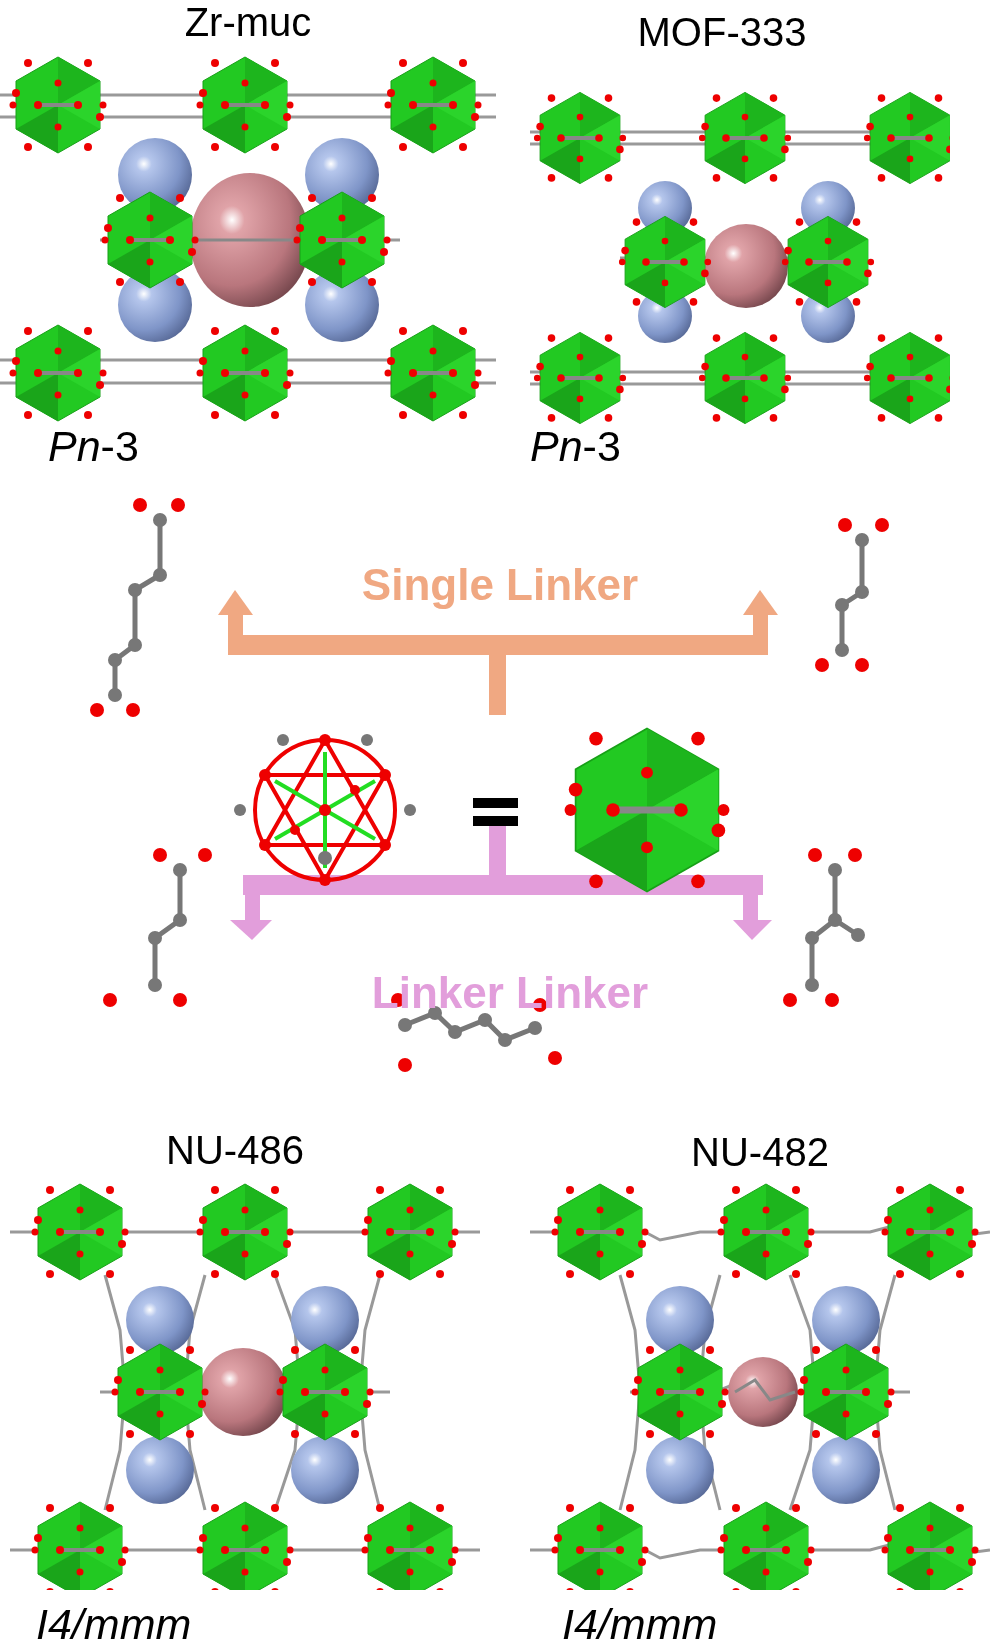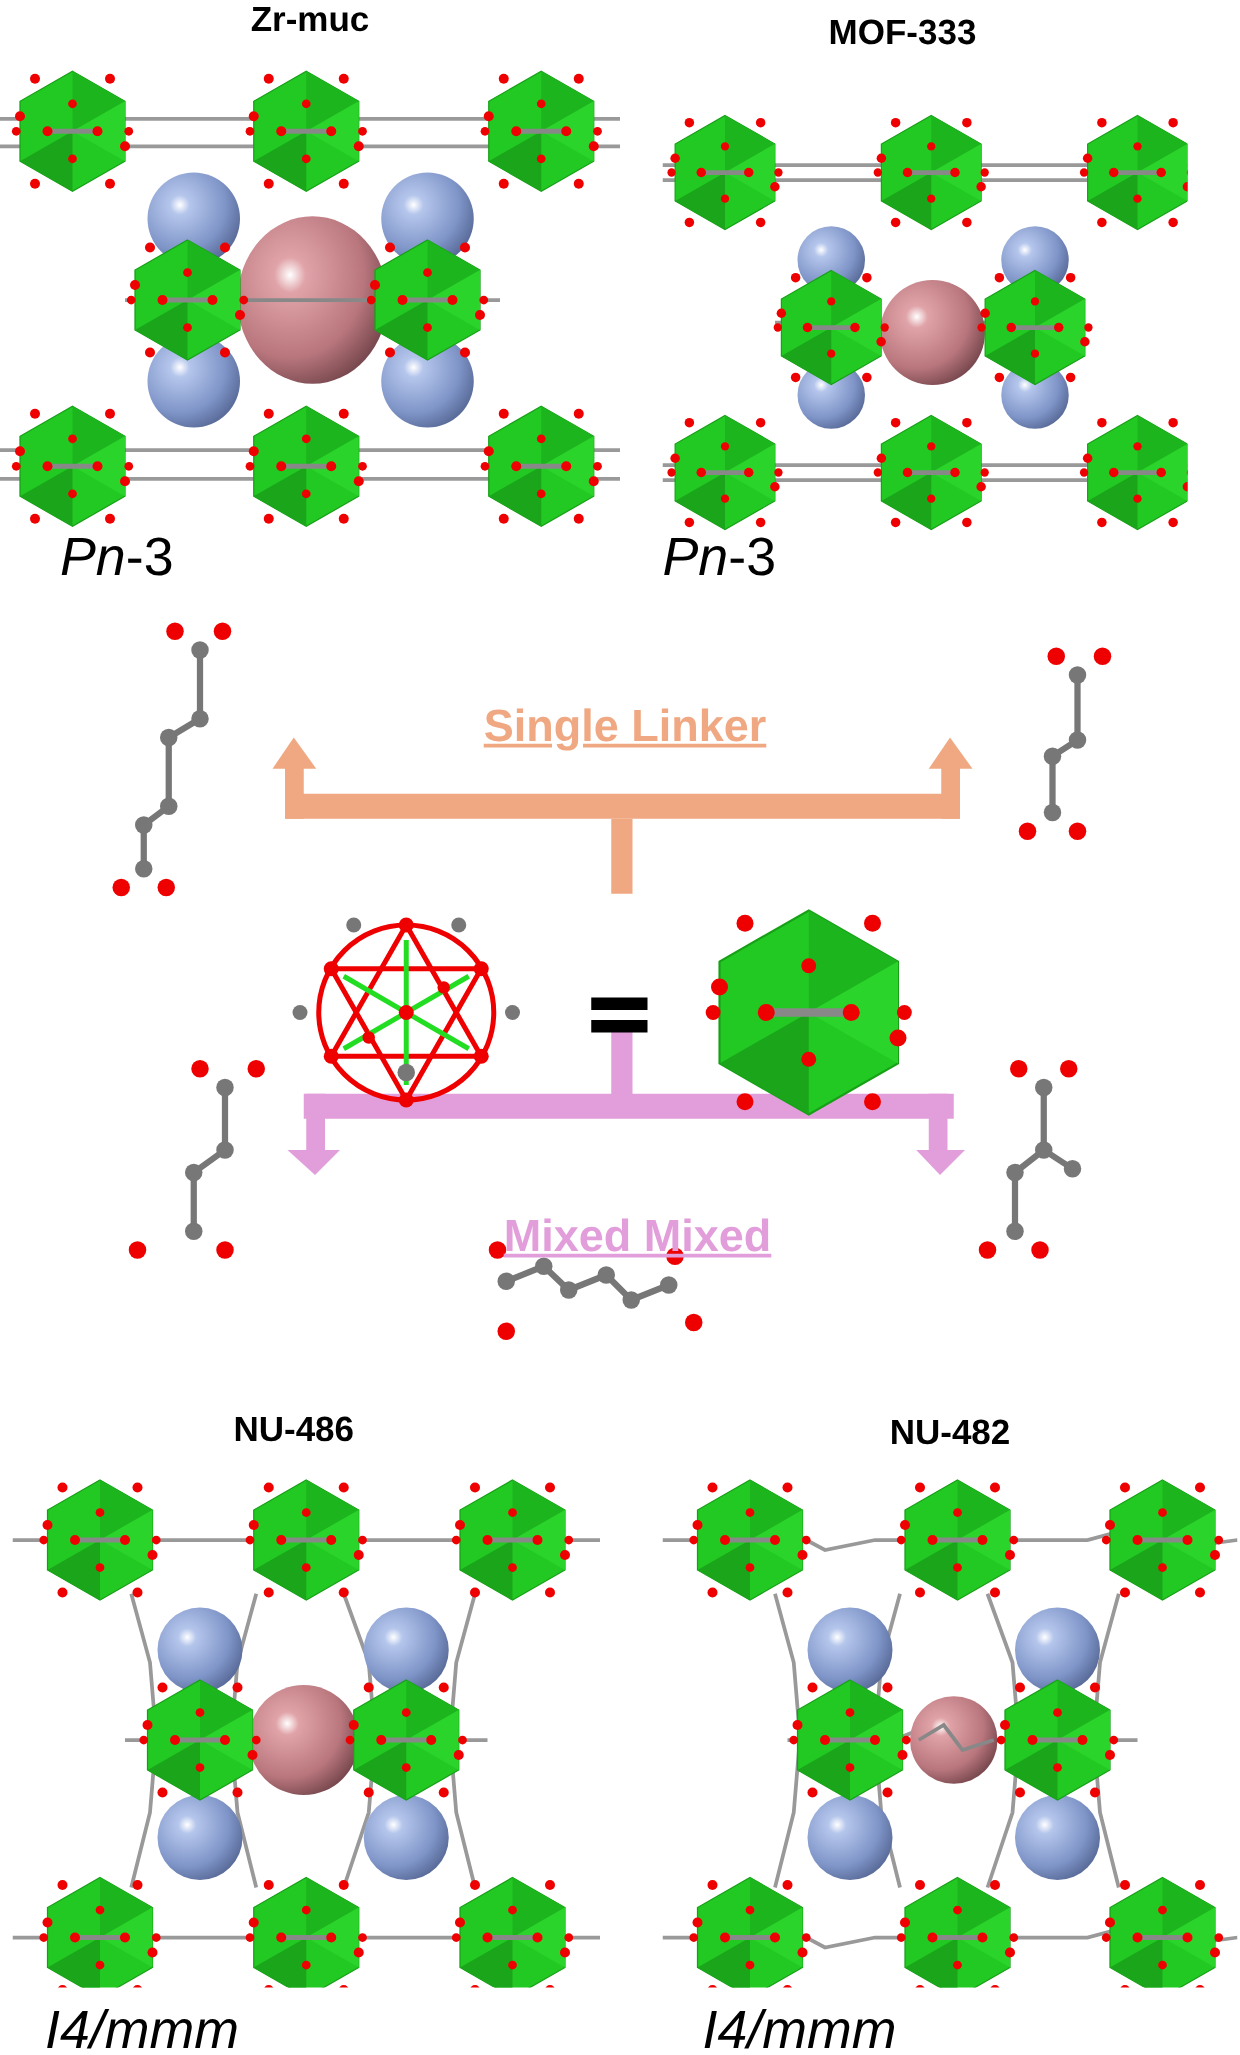--- a/index.html
+++ b/index.html
@@ -1,21 +1,21 @@
 <!DOCTYPE html>
 <html><head>
 <meta charset="utf-8">
 <style>
   html, body { margin: 0; padding: 0; background: #ffffff; }
   body { width: 992px; height: 1644px; position: relative; overflow: hidden;
          font-family: "Liberation Sans", sans-serif; }
-  .title { position: absolute; font-weight: bold; font-size: 28px; color: #000; text-align: center; width: 400px; }
+  .title { position: absolute; font-weight: normal; font-size: 40px; color: #000; text-align: center; width: 400px; }
   .sg { position: absolute; font-style: italic; font-size: 43px; color: #000; text-align: left; width: 400px; }
   .panel { position: absolute; }
-  .linker-label { position: absolute; font-weight: bold; font-size: 36px; text-align: center; width: 420px; text-decoration: underline; }
+  .linker-label { position: absolute; font-weight: bold; font-size: 44px; text-align: center; width: 420px; }
   svg { display: block; }
 </style>
 </head>
 <body>
 
 <svg width="0" height="0" style="position:absolute">
   <defs>
     <radialGradient id="gBlue" cx="35%" cy="35%" r="70%">
       <stop offset="0%" stop-color="#ffffff"></stop>
       <stop offset="15%" stop-color="#b5c6ec"></stop>
@@ -252,21 +252,21 @@
     <g fill="#e00">
         <circle cx="398" cy="520" r="7"></circle>
         <circle cx="405" cy="585" r="7"></circle>
         <circle cx="540" cy="525" r="7"></circle>
         <circle cx="555" cy="578" r="7"></circle>
       </g>
   </svg>
 </div>
 
 <div class="linker-label" style="left:290px; top:560px; color:#f0a882;">Single Linker</div>
-<div class="linker-label" style="left:300px; top:968px; color:#e29edb;">Mixed Mixed</div>
+<div class="linker-label" style="left:300px; top:968px; color:#e29edb;">Linker Linker</div>
 
 <div class="title" style="left:35px; top:1128px;">NU-486</div>
 <div class="panel" style="left:10px; top:1180px;">
   <svg width="470" height="410" viewBox="0 0 470 410">
     <g stroke="#999" stroke-width="3" fill="none">
       <line x1="0" y1="52" x2="470" y2="52"></line>
         <line x1="0" y1="370" x2="470" y2="370"></line>
       <line x1="90" y1="212" x2="380" y2="212"></line>
       <polyline points="95,95 110,150 115,210 110,270 95,330"></polyline>
       <polyline points="195,95 180,150 175,210 180,270 195,330"></polyline>

